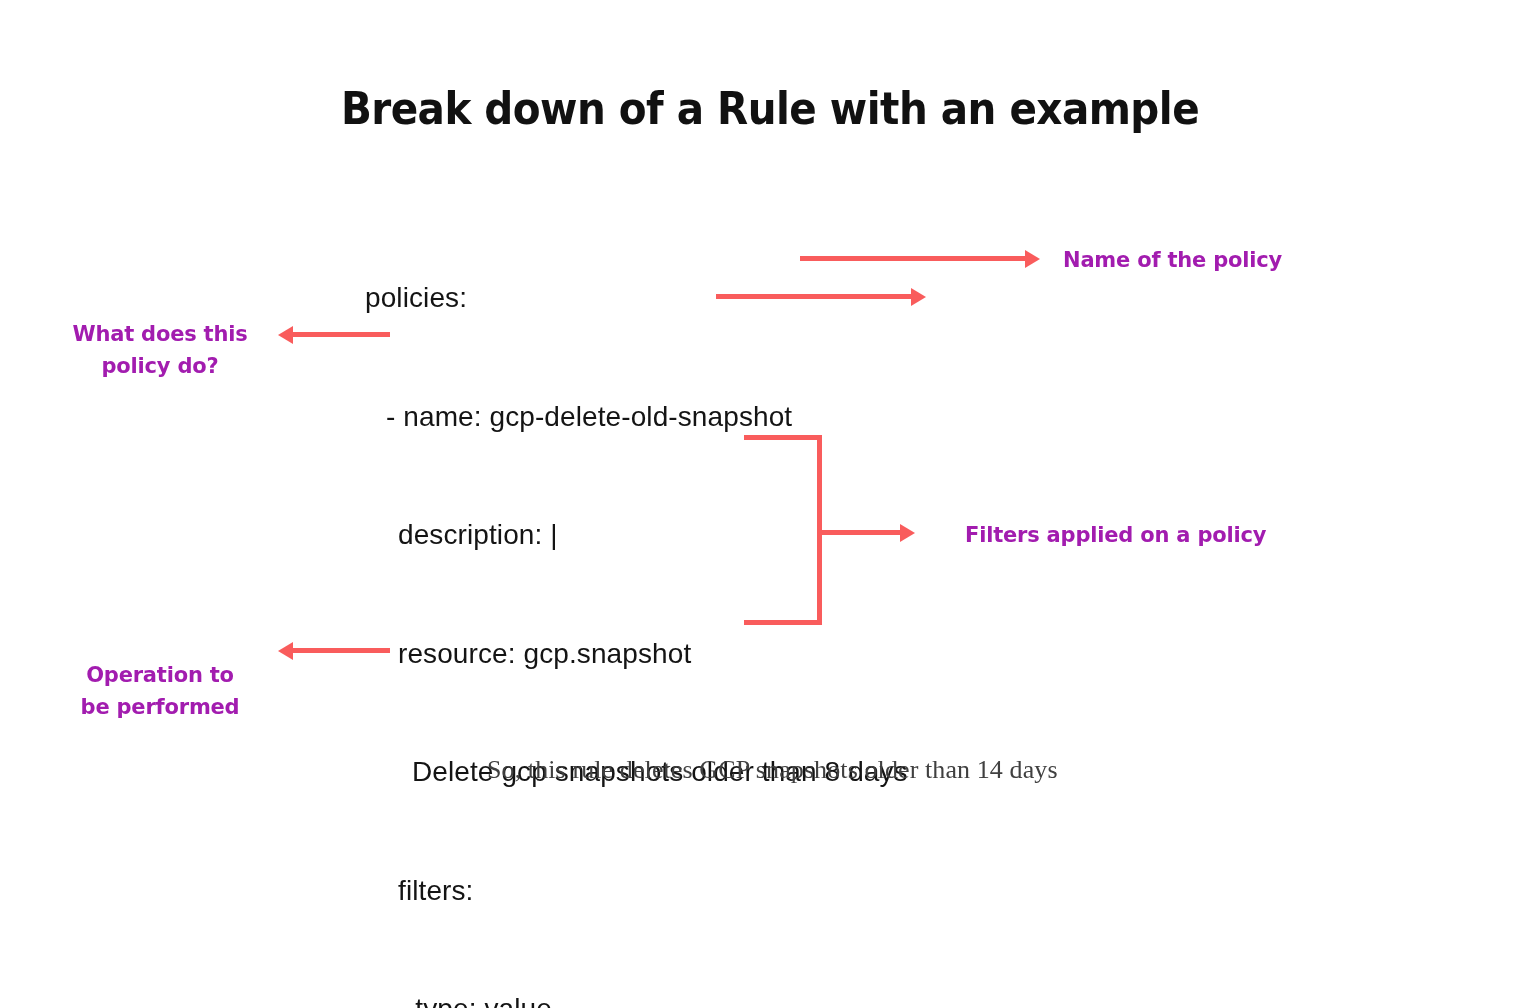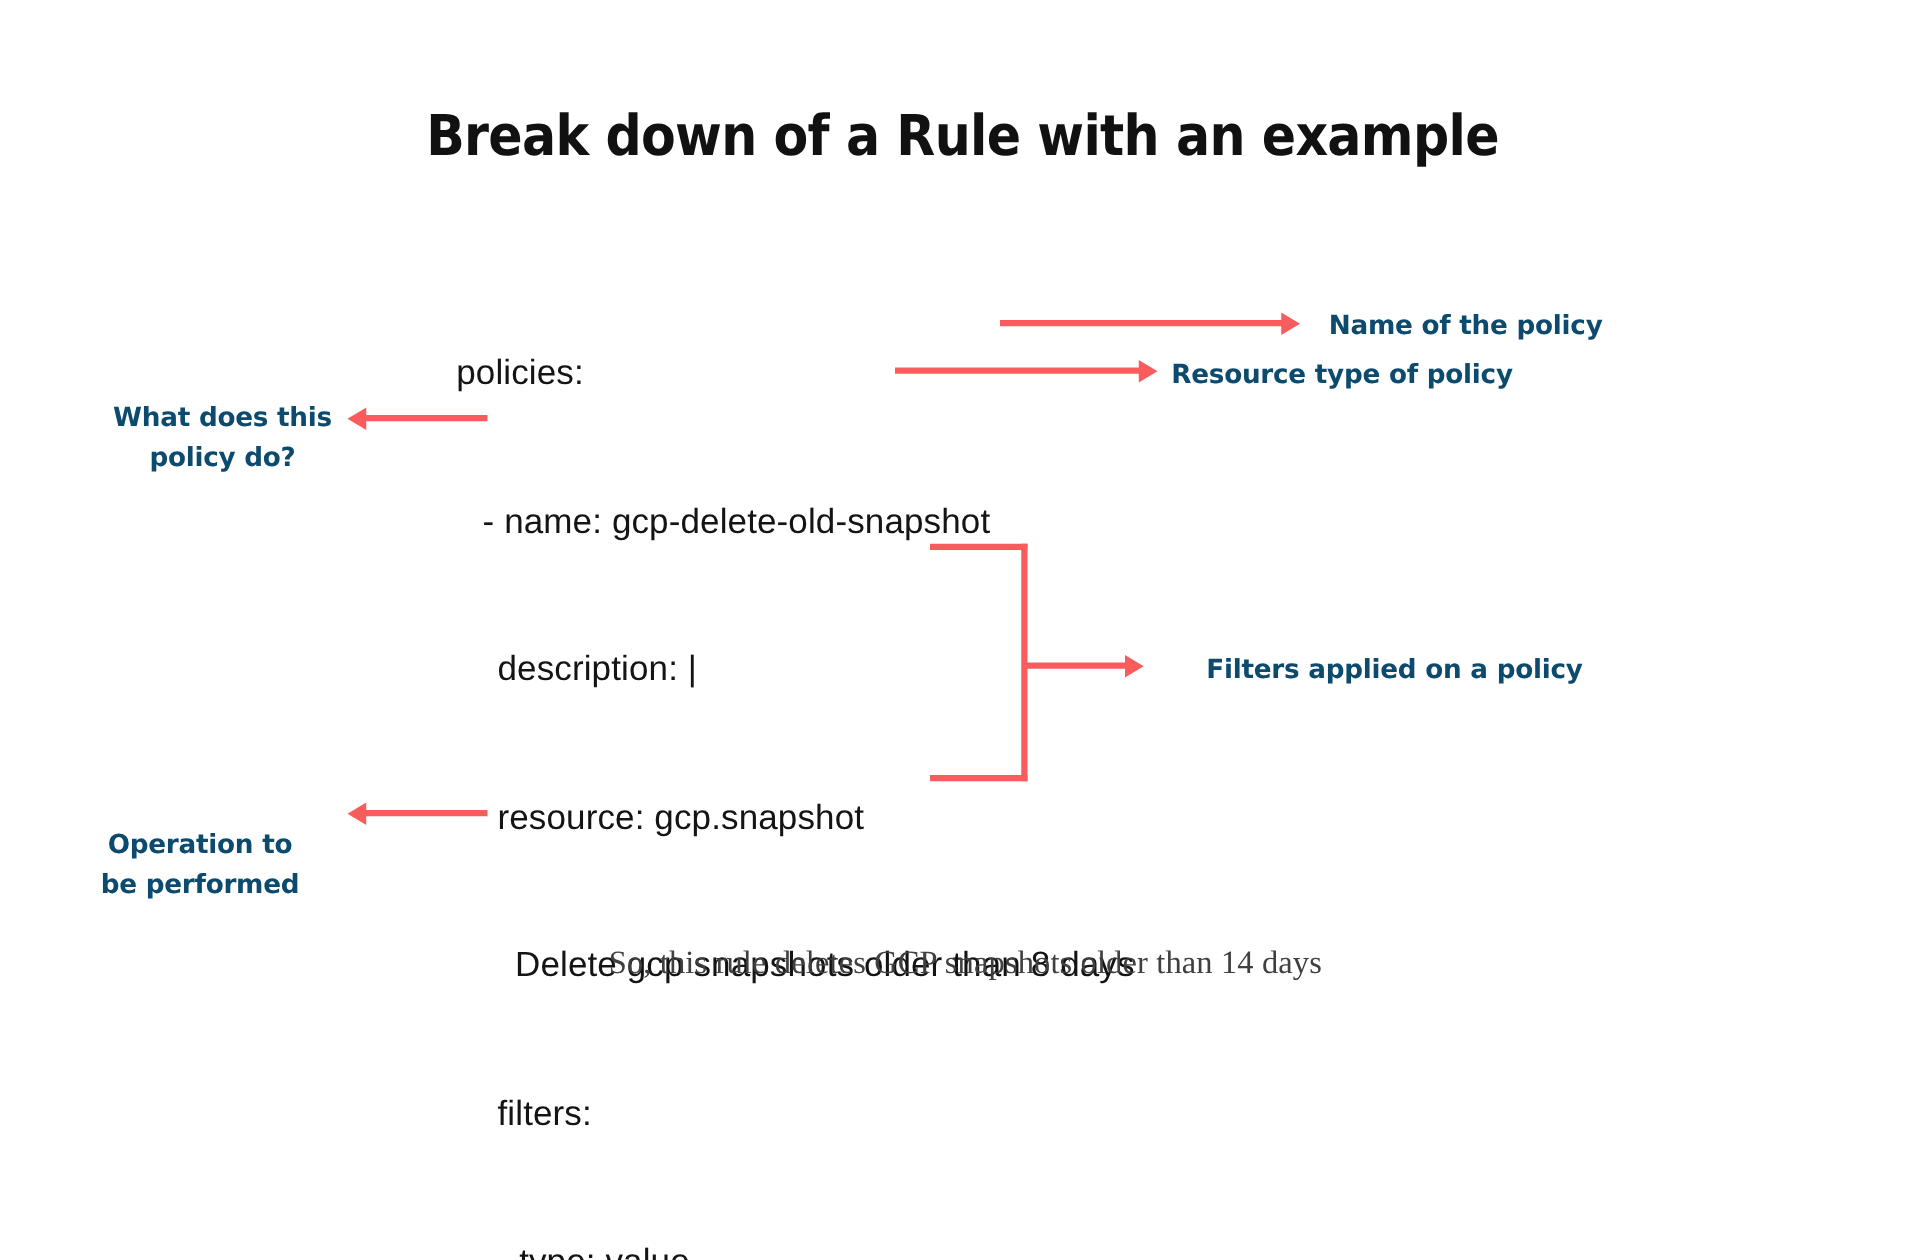--- a/index.html
+++ b/index.html
@@ -58,21 +58,21 @@
   .i1 { padding-left: 21px; }
   .i2 { padding-left: 33px; }
   .i3 { padding-left: 47px; }
 
   
   .annot-label {
     position: absolute;
     font-family: "DejaVu Sans", sans-serif;
     font-weight: bold;
     font-size: 21px;
-    color: #0c4a6e;
+    color: #a21caf;
     letter-spacing: -0.2px;
     line-height: 32px;
     white-space: pre-line;
   }
   .annot-right { text-align: left; }
   .annot-left  { text-align: center; }
 
   
   .arrow {
     position: absolute;
@@ -165,27 +165,26 @@
   <div class="arrow to-right" style="left:800px; top:247px; width:240px;">
     <div class="shaft" style="left:0; width:228px;"></div>
     <div class="head"></div>
   </div>
   <div class="annot-label annot-right" style="left:1063px; top:244px;">Name of the policy</div>
 
   <div class="arrow to-right" style="left:716px; top:285px; width:210px;">
     <div class="shaft" style="left:0; width:198px;"></div>
     <div class="head"></div>
   </div>
-  <div class="annot-label annot-right" style="left:937px; top:283px;">Resource type of policy</div>
 
   <div class="arrow to-left" style="left:278px; top:323px; width:112px;">
     <div class="shaft" style="left:13px; width:99px;"></div>
     <div class="head"></div>
   </div>
-  <div class="annot-label annot-left" style="left:80px; top:318px; width:196px;">What does this
+  <div class="annot-label annot-left" style="left:62px; top:318px; width:196px;">What does this
 policy do?</div>
 
   <div id="filters-bracket">
     <div class="stub stub-top"></div>
     <div class="v-bar"></div>
     <div class="stub stub-bottom"></div>
   </div>
   <div class="arrow to-right" style="left:818px; top:521px; width:97px;">
     <div class="shaft" style="left:0; width:85px;"></div>
     <div class="head"></div>

